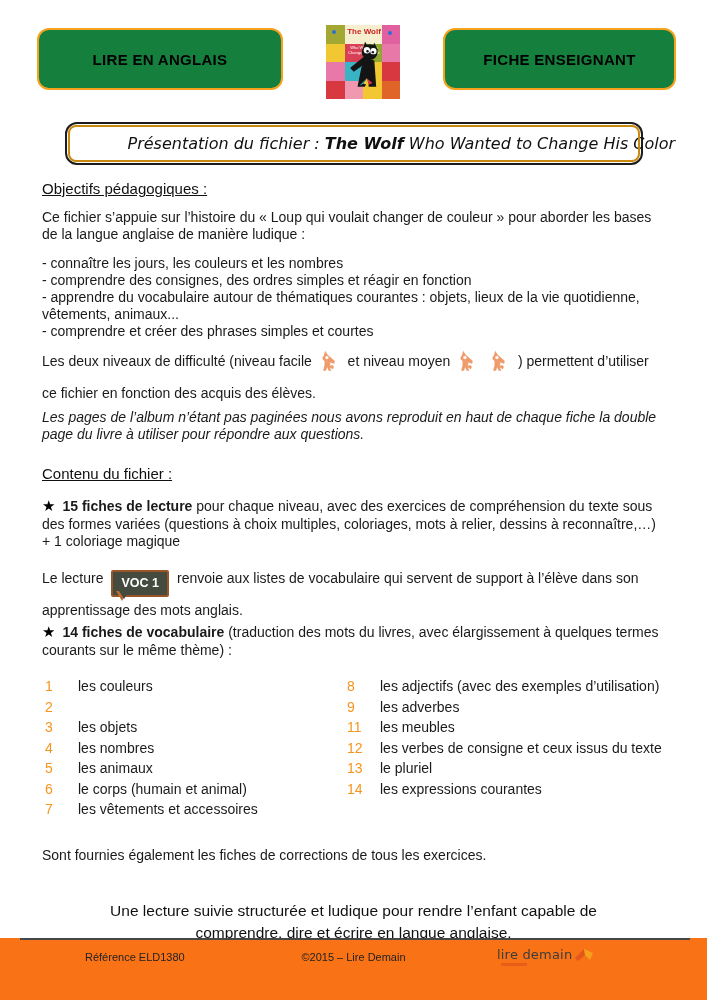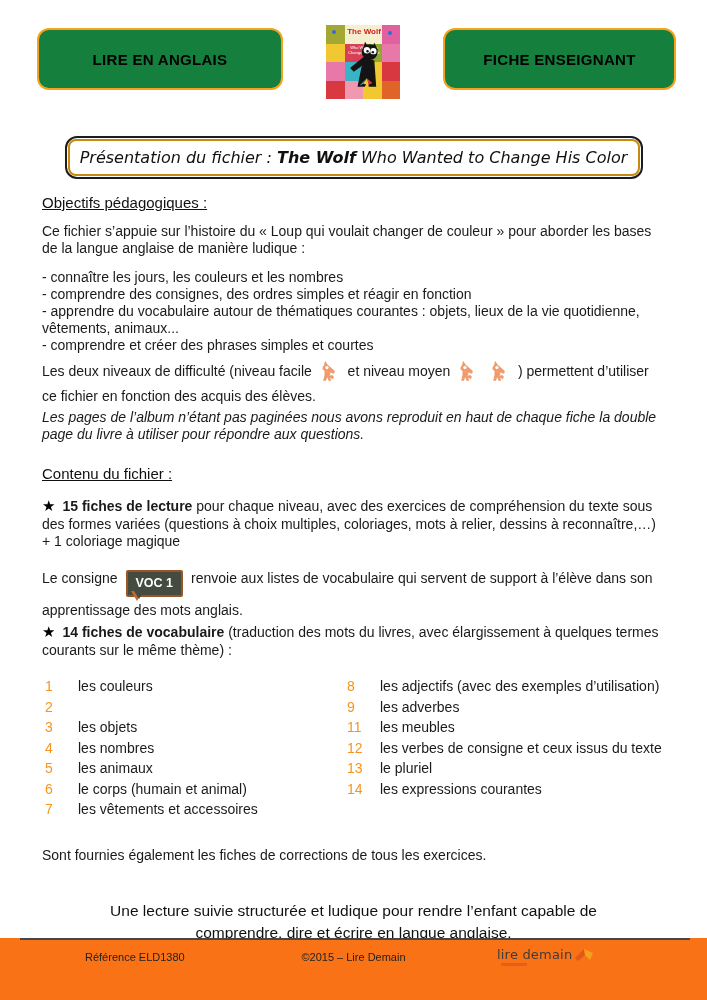--- a/index.html
+++ b/index.html
@@ -24,40 +24,40 @@
   .c13{background:#d83840}.c14{background:#f098b0}.c15{background:#f2c832}.c16{background:#e06428}
   .cover-title{position:absolute;top:2px;left:16px;width:44px;text-align:center;
                color:#cc2020;font-weight:bold;font-size:8px;line-height:9px;}
   .cover-sub{position:absolute;top:20px;left:18px;width:40px;text-align:center;
              color:#ffffff;font-size:4px;line-height:5px;}
   .cover-dot{position:absolute;width:4px;height:4px;border-radius:50%;background:#2a6fd4;}
   .dot-a{top:5px;left:6px;} .dot-b{top:6px;right:8px;}
   .cover-wolf{position:absolute;top:15px;left:20px;width:38px;height:56px;}
 
   
-  .banner{margin:37px auto 0;width:578px;height:43px;border:2px solid #1c1c1c;border-radius:12px;
+  .banner{margin:23px auto 0;width:578px;height:43px;border:2px solid #1c1c1c;border-radius:12px;
           position:relative;display:flex;align-items:center;justify-content:space-between;
-          padding:6px 13px;background:#fff;box-sizing:border-box;}
+          padding:6px 13px;background:#fff;box-sizing:border-box;gap:48px;}
   .banner::before{content:"";position:absolute;inset:1px;border:2px solid #C9890F;border-radius:8px;pointer-events:none;}
   .banner-text{font-family:"DejaVu Sans",sans-serif;font-style:italic;font-size:16px;color:#111;white-space:nowrap;}
   .banner-text .bld{font-weight:bold;}
   .wolf{fill:#F09B6C;}
   .wolf-lg{width:26px;height:26px;}
   .wolf-sm{width:22px;height:22px;vertical-align:-6px;margin:0 3px;}
   .flip{transform:scaleX(-1);}
 
   
   .section{margin:0 40px 0 42px;}
   .heading{font-size:15px;font-weight:normal;text-decoration:underline;color:#111;margin:0;}
   .h-obj{margin-top:15px;}
   .h-cont{margin-top:21px;}
   p{margin:0;font-size:14px;line-height:17.5px;color:#1a1a1a;}
   .p-intro{margin-top:11px;}
   .p-dashes{margin-top:11px;line-height:17px;}
-  .p-levels{margin-top:5px;line-height:25px;}
+  .p-levels{margin-top:5px;line-height:32px;}
   .p-note{font-style:italic;}
   .p-star{margin-top:15px;}
   .p-star2{margin-top:0;}
   .star{font-size:15px;color:#000;margin-right:7px;}
   .bld{font-weight:bold;}
   .p-voc{margin-top:14px;line-height:26px;}
   .p-corrections{margin-top:27px;}
   .closing{margin:36px auto 0;width:560px;text-align:center;font-size:15.5px;line-height:22px;color:#111;}
 
   
@@ -191,21 +191,21 @@
     </p>
     <p class="p-note">Les pages de l’album n’étant pas paginées nous avons reproduit en haut de chaque fiche la double page du livre à utiliser pour répondre aux questions.</p>
   </div>
 
   <div class="section">
     <p class="heading h-cont">Contenu du fichier :</p>
     <p class="p-star">
       <span class="star">★</span><span class="bld">15 fiches de lecture</span><span> pour chaque niveau, avec des exercices de compréhension du texte sous des formes variées (questions à choix multiples, coloriages, mots à relier, dessins à reconnaître,…) + 1 coloriage magique</span>
     </p>
     <p class="p-voc">
-      <span>Le consigne</span><span class="voc-badge">VOC 1</span><span>renvoie aux listes de vocabulaire qui servent de support à l’élève dans son apprentissage des mots anglais.</span>
+      <span>Le lecture</span><span class="voc-badge">VOC 1</span><span>renvoie aux listes de vocabulaire qui servent de support à l’élève dans son apprentissage des mots anglais.</span>
     </p>
     <p class="p-star2">
       <span class="star">★</span><span class="bld">14 fiches de vocabulaire</span><span> (traduction des mots du livres, avec élargissement à quelques termes courants sur le même thème) :</span>
     </p>
   </div>
 
   <div class="vocab">
     <div class="vcol1">
       <div class="vrow">
           <span class="vnum">1</span>

